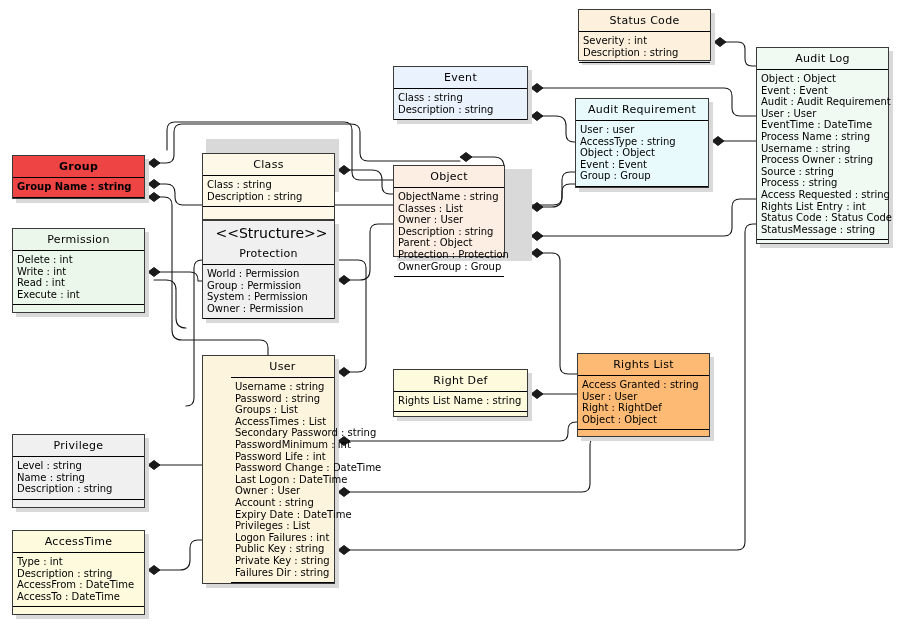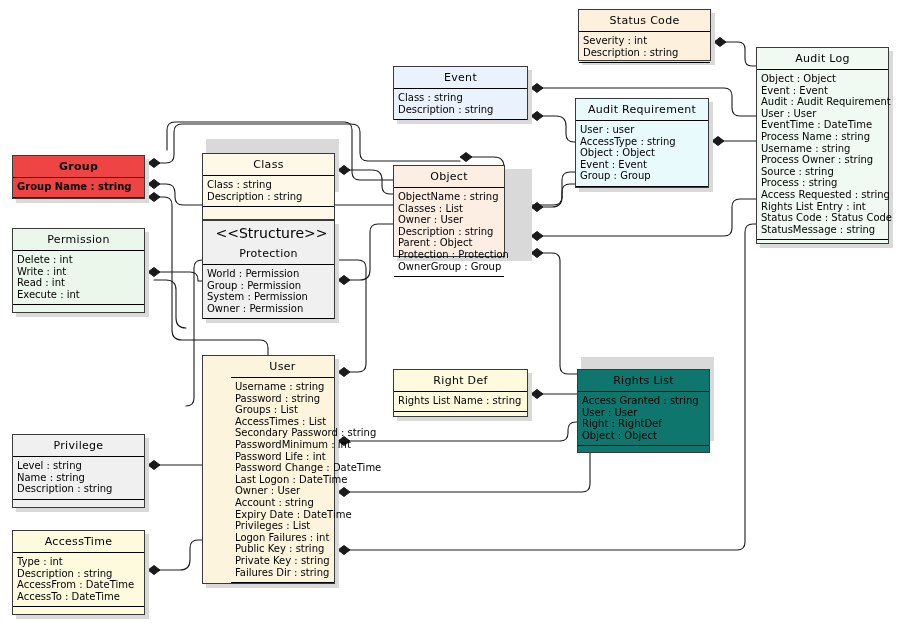--- a/index.html
+++ b/index.html
@@ -241,21 +241,21 @@
           <div class="cls-attr">Privileges  :  List</div>
           <div class="cls-attr">Logon Failures  :  int</div>
           <div class="cls-attr">Public Key  :  string</div>
           <div class="cls-attr">Private Key  :  string</div>
           <div class="cls-attr">Failures Dir  :  string</div>
         </div>
         <div class="cls-sep"></div>
         <div class="cls-ops"></div>
       </div>
       <div class="cls-shadow" style="left: 581px; top: 357px; width: 133px; height: 84px;"></div>
-      <div class="cls-box" style="left: 577px; top: 353px; width: 133px; height: 84px; background: #0f766e; margin-top: 16px;">
+      <div class="cls-box" style="left: 577px; top: 353px; width: 133px; height: 84px; background: #fdba74;">
         <div class="cls-title">Rights List</div>
         <div class="cls-sep"></div>
         <div class="cls-attrs">
           <div class="cls-attr">Access Granted  :  string</div>
           <div class="cls-attr">User  :  User</div>
           <div class="cls-attr">Right  :  RightDef</div>
           <div class="cls-attr">Object  :  Object</div>
         </div>
         <div class="cls-sep"></div>
         <div class="cls-ops"></div>

